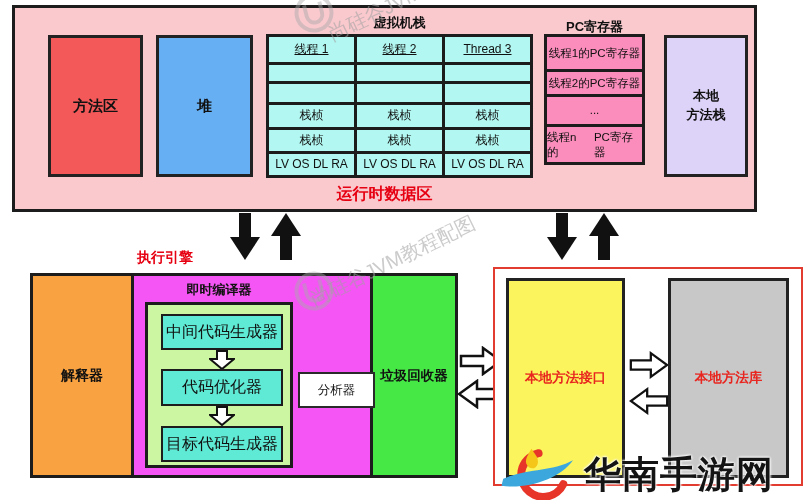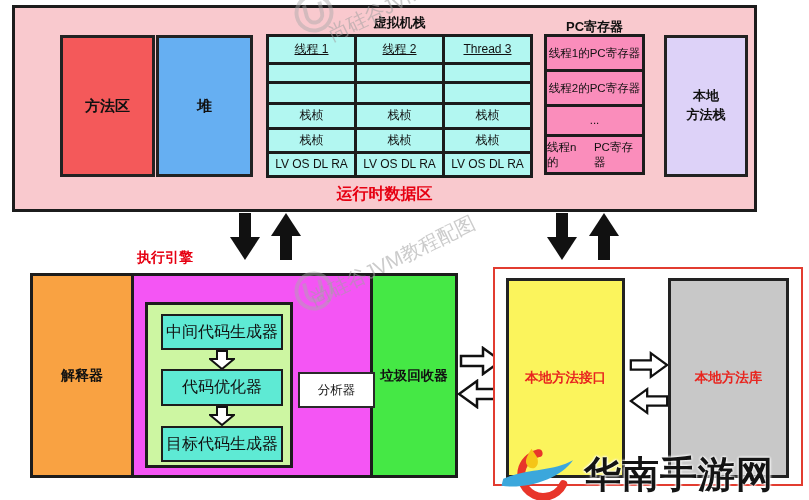--- a/index.html
+++ b/index.html
@@ -7,21 +7,21 @@
     width:809px;height:500px;position:relative;overflow:hidden;
     background:#ffffff;
     font-family:"Liberation Sans","DejaVu Sans",sans-serif;
     color:#111;
   }
   .abs{position:absolute;box-sizing:border-box;}
   .center{display:flex;align-items:center;justify-content:center;text-align:center;}
 
   
   .runtime{left:12px;top:5px;width:745px;height:207px;background:#f9c9ce;border:3px solid #1c1c1c;}
-  .method-area{left:45px;top:27px;width:95px;height:142px;background:#f4595a;border:3px solid #222;font-weight:bold;font-size:15px;}
+  .method-area{left:33px;top:27px;width:95px;height:142px;background:#f4595a;border:3px solid #222;font-weight:bold;font-size:15px;}
   .heap{left:141px;top:27px;width:97px;height:142px;background:#66aff2;border:3px solid #222;font-weight:bold;font-size:15px;}
   .vm-title{left:251px;top:6px;width:267px;text-align:center;font-weight:bold;font-size:13px;}
   table.vmstack{position:absolute;left:251px;top:26px;width:267px;height:144px;border-collapse:collapse;table-layout:fixed;}
   table.vmstack td{border:3px solid #1c1c1c;background:#b2f7f1;text-align:center;font-size:12px;padding:0;}
   tr.rh0{height:25px;text-decoration:underline;} tr.rh1{height:17px;} tr.rh2{height:19px;} tr.rh3{height:23px;} tr.rh4{height:21px;} tr.rh5{height:22px;}
   .pc-title{left:529px;top:10px;width:101px;text-align:center;font-weight:bold;font-size:13px;}
   .pc-col{left:529px;top:26px;width:101px;}
   .pc-cell{box-sizing:border-box;width:101px;border:3px solid #1c1c1c;background:#fa8dbb;
            display:flex;flex-direction:row;align-items:center;justify-content:center;
            font-size:11.5px;line-height:1.25;margin-top:-3px;}
@@ -115,21 +115,21 @@
   </tbody>
     </table>
 
   <div class="abs pc-title">PC寄存器</div>
 
   <div class="abs pc-col">
     <div class="pc-cell" style="height:38px;">
       <span>线程1的</span>
       <span>PC寄存器</span>
     </div>
-    <div class="pc-cell" style="height:38px;">
+    <div class="pc-cell" style="height:28px;">
       <span>线程2的</span>
       <span>PC寄存器</span>
     </div>
     <div class="pc-cell" style="height:33px;">
       <span>...</span>
     </div>
     <div class="pc-cell" style="height:41px;gap:8px;">
       <span>线程n的</span>
       <span>PC寄存器</span>
     </div>
@@ -163,20 +163,21 @@
 </svg>
 
 <div class="abs exec-label">执行引擎</div>
 
 <div class="abs engine">
   <div class="interpreter">
     <span>解释器</span>
   </div>
 
   <div class="jit">
+    <div class="abs jit-title">即时编译器</div>
 
     <div class="abs jit-inner">
       <div class="abs step step1 center">
         <span>中间代码生成器</span>
       </div>
       <svg class="abs jit-arrow jit-arrow1" viewBox="0 0 26 20">
         <polygon points="8,1 18,1 18,9 25,9 13,19 1,9 8,9" fill="#fff" stroke="#111" stroke-width="2"></polygon>
       </svg>
       <div class="abs step step2 center">
         <span>代码优化器</span>

